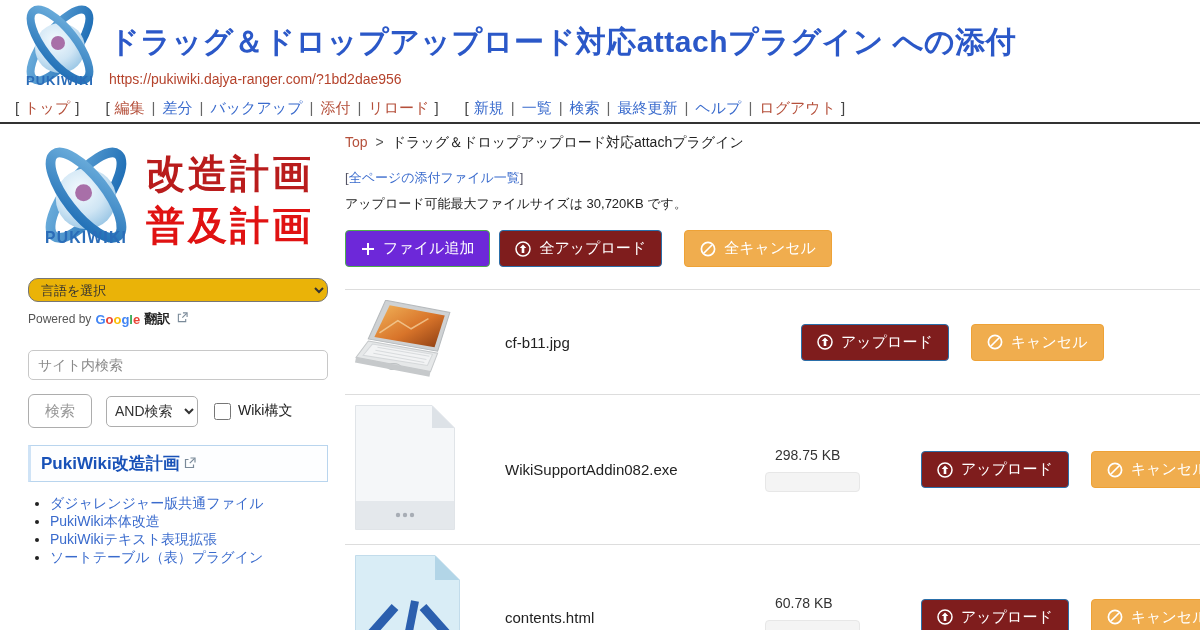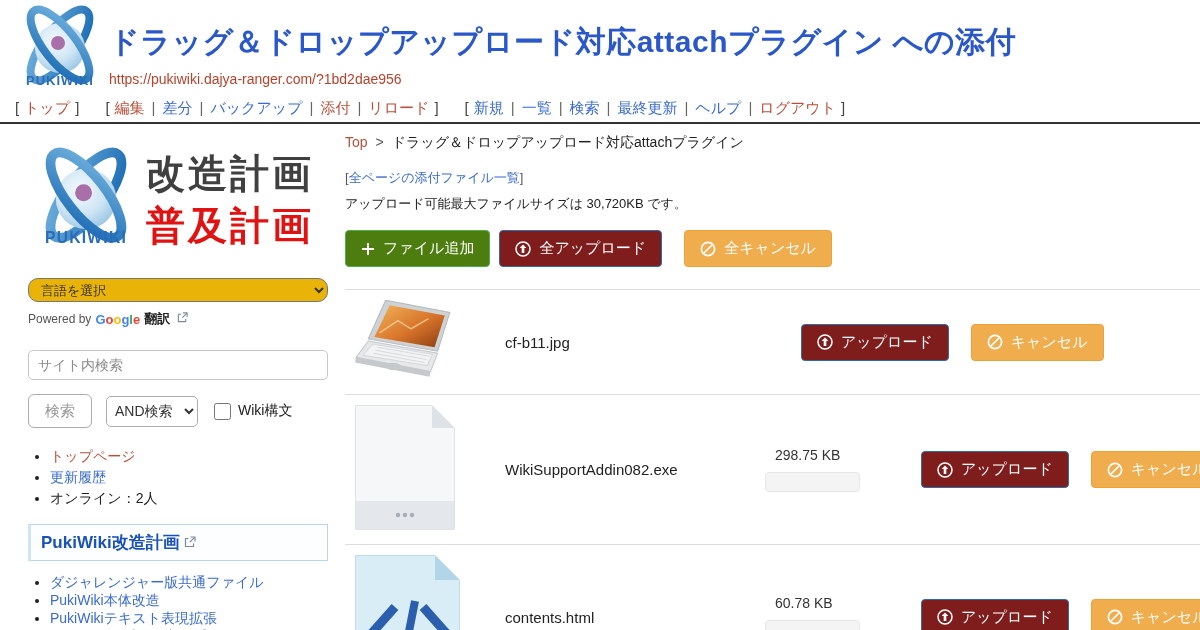--- a/index.html
+++ b/index.html
@@ -21,21 +21,21 @@
   .bracket { color:#444; margin:0 5px; }
   .pipe { color:#666; margin:0 7px; }
   .link-blue { color:#3a6bcd; text-decoration:none; cursor:pointer; }
   .link-brick { color:#b5503b; text-decoration:none; cursor:pointer; }
   .link-plain { color:#222; }
 
   
   .sidebar { position:absolute; left:28px; top:134px; width:300px; }
   .side-logo { display:flex; align-items:center; height:132px; margin-bottom:12px; }
   .side-logo-text { margin-left:2px; }
-  .side-logo-line1 { font-size:39px; font-weight:900; color:#404040; letter-spacing:3px; line-height:52px; }
+  .side-logo-line1 { font-size:39px; font-weight:900; color:#b91c1c; letter-spacing:3px; line-height:52px; }
   .side-logo-line2 { font-size:39px; font-weight:900; color:#e01212; letter-spacing:3px; line-height:52px; }
   .lang-select { width:100%; height:24px; font-size:13px; color:#333;
     border:1px solid #767676; border-radius:10px; padding:0 8px; background:#eab308; }
   .powered { margin-top:8px; font-size:12px; color:#555; display:flex; align-items:center; }
   .g-word { font-weight:bold; font-size:13px; margin:0 4px; }
   .g-blue{color:#4285F4}.g-red{color:#EA4335}.g-yellow{color:#FBBC05}.g-green{color:#34A853}
   .trans-label { color:#222; font-weight:bold; font-size:13px; margin-right:3px; }
   .search-input { margin-top:22px; width:100%; height:30px; border:1px solid #c8c8c8;
     border-radius:5px; padding:0 9px; font-size:14px; color:#333; }
   .search-input::placeholder { color:#8a8a8a; }
@@ -60,21 +60,21 @@
   .breadcrumb { font-size:14px; margin-top:6px; }
   .crumb-sep { color:#555; margin:0 8px; }
   .attach-list-line { margin-top:17px; font-size:13px; }
   .bracket-sm { color:#556; }
   .maxsize-line { margin-top:8px; font-size:13px; color:#222; }
   .action-bar { margin-top:17px; display:flex; }
   .btn { display:inline-flex; align-items:center; justify-content:center;
     height:37px; padding:0 15px; border:1px solid transparent; border-radius:4px;
     color:#fff; font-size:15px; cursor:pointer; white-space:nowrap; }
   .btn svg { margin-right:8px; }
-  .btn-green { background:#4d7c0f; border-color:#4cae4c; margin-right:9px; }
+  .btn-green { background:#6d28d9; border-color:#4cae4c; margin-right:9px; }
   .btn-blue { background:#7f1d1d; border-color:#2a6fa9; margin-right:22px; }
   .btn-orange { background:#f0ad4e; border-color:#eea236; }
   .file-table { margin-top:22px; }
   .file-row { display:flex; align-items:center; border-top:1px solid #ddd; padding:10px 0; }
   .col-icon { width:160px; padding-left:10px; flex:none; }
   .col-name { width:260px; flex:none; font-size:15px; color:#222; }
   .col-size { width:120px; flex:none; }
   .size-text { font-size:14px; color:#333; margin-left:10px; margin-bottom:9px; }
   .progress { width:95px; height:20px; background:#f4f4f4; border:1px solid #e7e7e7; border-radius:4px; }
   .col-actions { display:flex; margin-left:20px;padding-left:16px; }
@@ -162,25 +162,20 @@
 
   <div class="search-row">
     <button class="btn-search">検索</button>
     <select class="and-select">
       <option>AND検索</option>
     </select>
     <input type="checkbox" class="wiki-check" style="">
     <span class="wiki-label">Wiki構文</span>
   </div>
 
-  <ul class="side-list">
-    <li><span class="link-brick">トップページ</span></li>
-    <li><span class="link-blue">更新履歴</span></li>
-    <li><span class="link-plain">オンライン：2人</span></li>
-  </ul>
 
   <div class="side-box">
     <span class="side-box-title">PukiWiki改造計画</span>
     <span class="ext-icon">
       <svg width="12" height="12" viewBox="0 0 12 12">
           <path d="M4.5 2.5H1.5v8h8v-3" fill="none" stroke="#7a8a99" stroke-width="1.2"></path>
           <path d="M6.5 1h4.5v4.5" fill="none" stroke="#7a8a99" stroke-width="1.2"></path>
           <path d="M10.6 1.4L5.8 6.2" stroke="#7a8a99" stroke-width="1.2"></path>
         </svg>
     </span>

